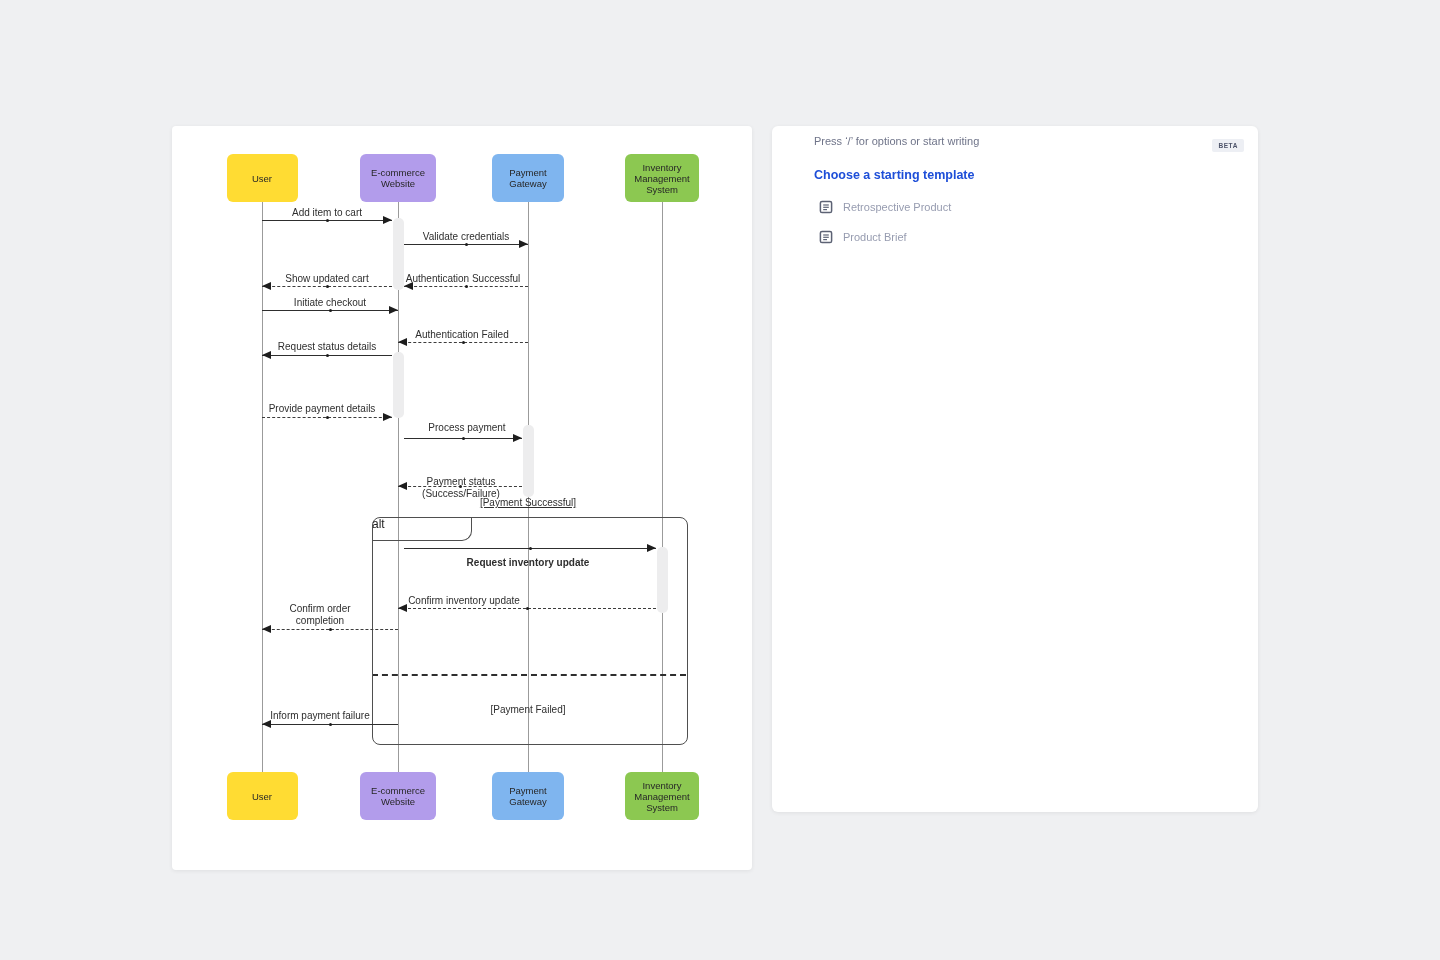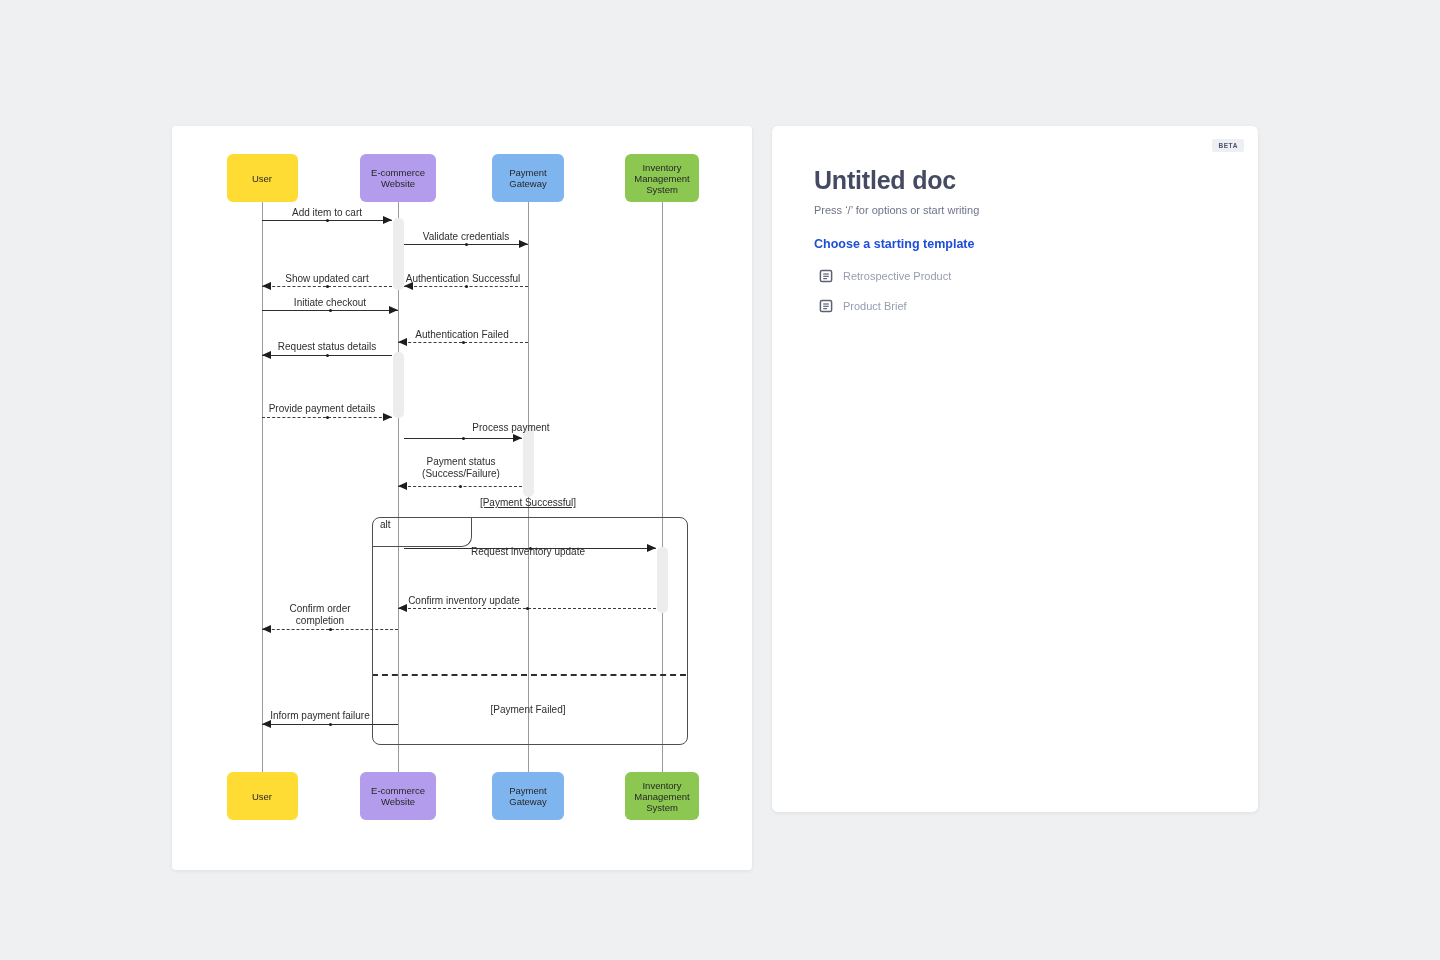--- a/index.html
+++ b/index.html
@@ -26,23 +26,23 @@
   .ah{position:absolute;width:0;height:0;border-top:4px solid transparent;border-bottom:4px solid transparent;z-index:4;}
   .ah.right{border-left:9px solid #1d1d1d;}
   .ah.left{border-right:9px solid #1d1d1d;}
   .mid-dot{position:absolute;width:3px;height:3px;border-radius:50%;background:#1d1d1d;z-index:4;}
   .msg-label{
     position:absolute;transform:translateX(-50%);white-space:nowrap;text-align:center;
     font-size:10px;line-height:11.5px;color:#2e2e2e;z-index:4;
   }
   .alt-frame{position:absolute;border:1px solid #4f4f4f;border-radius:8px;z-index:3;}
   .alt-tab{
-    position:absolute;left:0;top:0;height:30px;
+    position:absolute;left:0;top:0;height:24px;
     border-right:1px solid #4f4f4f;border-bottom:1px solid #4f4f4f;border-bottom-right-radius:10px;
-    font-size:10px;color:#1f1f1f;line-height:15px;padding-left:8px;box-sizing:border-box;
+    font-size:12px;color:#1f1f1f;line-height:15px;box-sizing:border-box;
   }
   .alt-divider{position:absolute;height:0;border-top:2px dashed #2e2e2e;}
   .case-label{position:absolute;transform:translateX(-50%);white-space:nowrap;font-size:10px;color:#2e2e2e;z-index:4;}
 
   
   .beta{
     position:absolute;right:14px;top:13px;background:#EDEFF4;color:#4d5369;
     font-size:6.5px;font-weight:bold;letter-spacing:.6px;padding:3px 6px;border-radius:2px;
   }
   .doc-title{margin:40px 0 0 42px;font-size:25px;font-weight:700;color:#454A63;letter-spacing:-0.2px;}
@@ -117,34 +117,34 @@
         </div>
         <div class="msg-line dashed" style="left: 90px; top: 291px; width: 130px;"></div>
         <div class="ah right" style="left: 211px; top: 287px;"></div>
         <div class="mid-dot" style="left: 153.5px; top: 290px;"></div>
         <div class="msg-label" style="left: 150px; top: 277px;">
           <div>Provide payment details</div>
         </div>
         <div class="msg-line" style="left: 232px; top: 312px; width: 118px;"></div>
         <div class="ah right" style="left: 341px; top: 308px;"></div>
         <div class="mid-dot" style="left: 289.5px; top: 311px;"></div>
-        <div class="msg-label" style="left: 295px; top: 296px; margin-left: 44px;">
+        <div class="msg-label" style="left: 295px; top: 296px;">
           <div>Process payment</div>
         </div>
         <div class="msg-line dashed" style="left: 226px; top: 360px; width: 124px;"></div>
         <div class="ah left" style="left: 226px; top: 356px;"></div>
         <div class="mid-dot" style="left: 286.5px; top: 359px;"></div>
-        <div class="msg-label" style="left: 289px; top: 330px;">
+        <div class="msg-label" style="left: 289px; top: 350px;">
           <div>Payment status</div>
           <div>(Success/Failure)</div>
         </div>
         <div class="msg-line" style="left: 232px; top: 422px; width: 252px;"></div>
         <div class="ah right" style="left: 475px; top: 418px;"></div>
         <div class="mid-dot" style="left: 356.5px; top: 421px;"></div>
-        <div class="msg-label" style="left: 356px; top: 420px;">
+        <div class="msg-label" style="left: 356px; top: 431px; font-weight: bold;">
           <div>Request inventory update</div>
         </div>
         <div class="msg-line dashed" style="left: 226px; top: 482px; width: 258px;"></div>
         <div class="ah left" style="left: 226px; top: 478px;"></div>
         <div class="mid-dot" style="left: 353.5px; top: 481px;"></div>
         <div class="msg-label" style="left: 292px; top: 469px;">
           <div>Confirm inventory update</div>
         </div>
         <div class="msg-line dashed" style="left: 90px; top: 503px; width: 136px;"></div>
         <div class="ah left" style="left: 90px; top: 499px;"></div>
@@ -189,21 +189,20 @@
         <div class="actor-box" style="left: 453px; top: 646px; width: 74px; background: rgb(140, 200, 81);">
           <div>Inventory</div>
           <div>Management</div>
           <div>System</div>
         </div>
       </div>
   </section>
 
   <section class="panel doc-panel">
     <div class="beta">BETA</div>
-    <h1 class="doc-title">Untitled doc</h1>
     <div class="doc-placeholder">Press ‘/’ for options or start writing</div>
     <div class="tmpl-heading">Choose a starting template</div>
     <div class="tmpl-list" id="tmpl-list">
         <div class="tmpl-item">
           <svg class="icon" viewBox="0 0 14 14">
             <rect x="1.4" y="1.4" width="11.2" height="11.2" rx="1.6" fill="none" stroke="#5C6274" stroke-width="1.5"></rect>
             <line x1="4.2" y1="5" x2="9.8" y2="5" stroke="#5C6274" stroke-width="1.2"></line>
             <line x1="4.2" y1="7.3" x2="9.8" y2="7.3" stroke="#5C6274" stroke-width="1.2"></line>
             <line x1="4.2" y1="9.6" x2="8" y2="9.6" stroke="#5C6274" stroke-width="1.2"></line>
           </svg>

